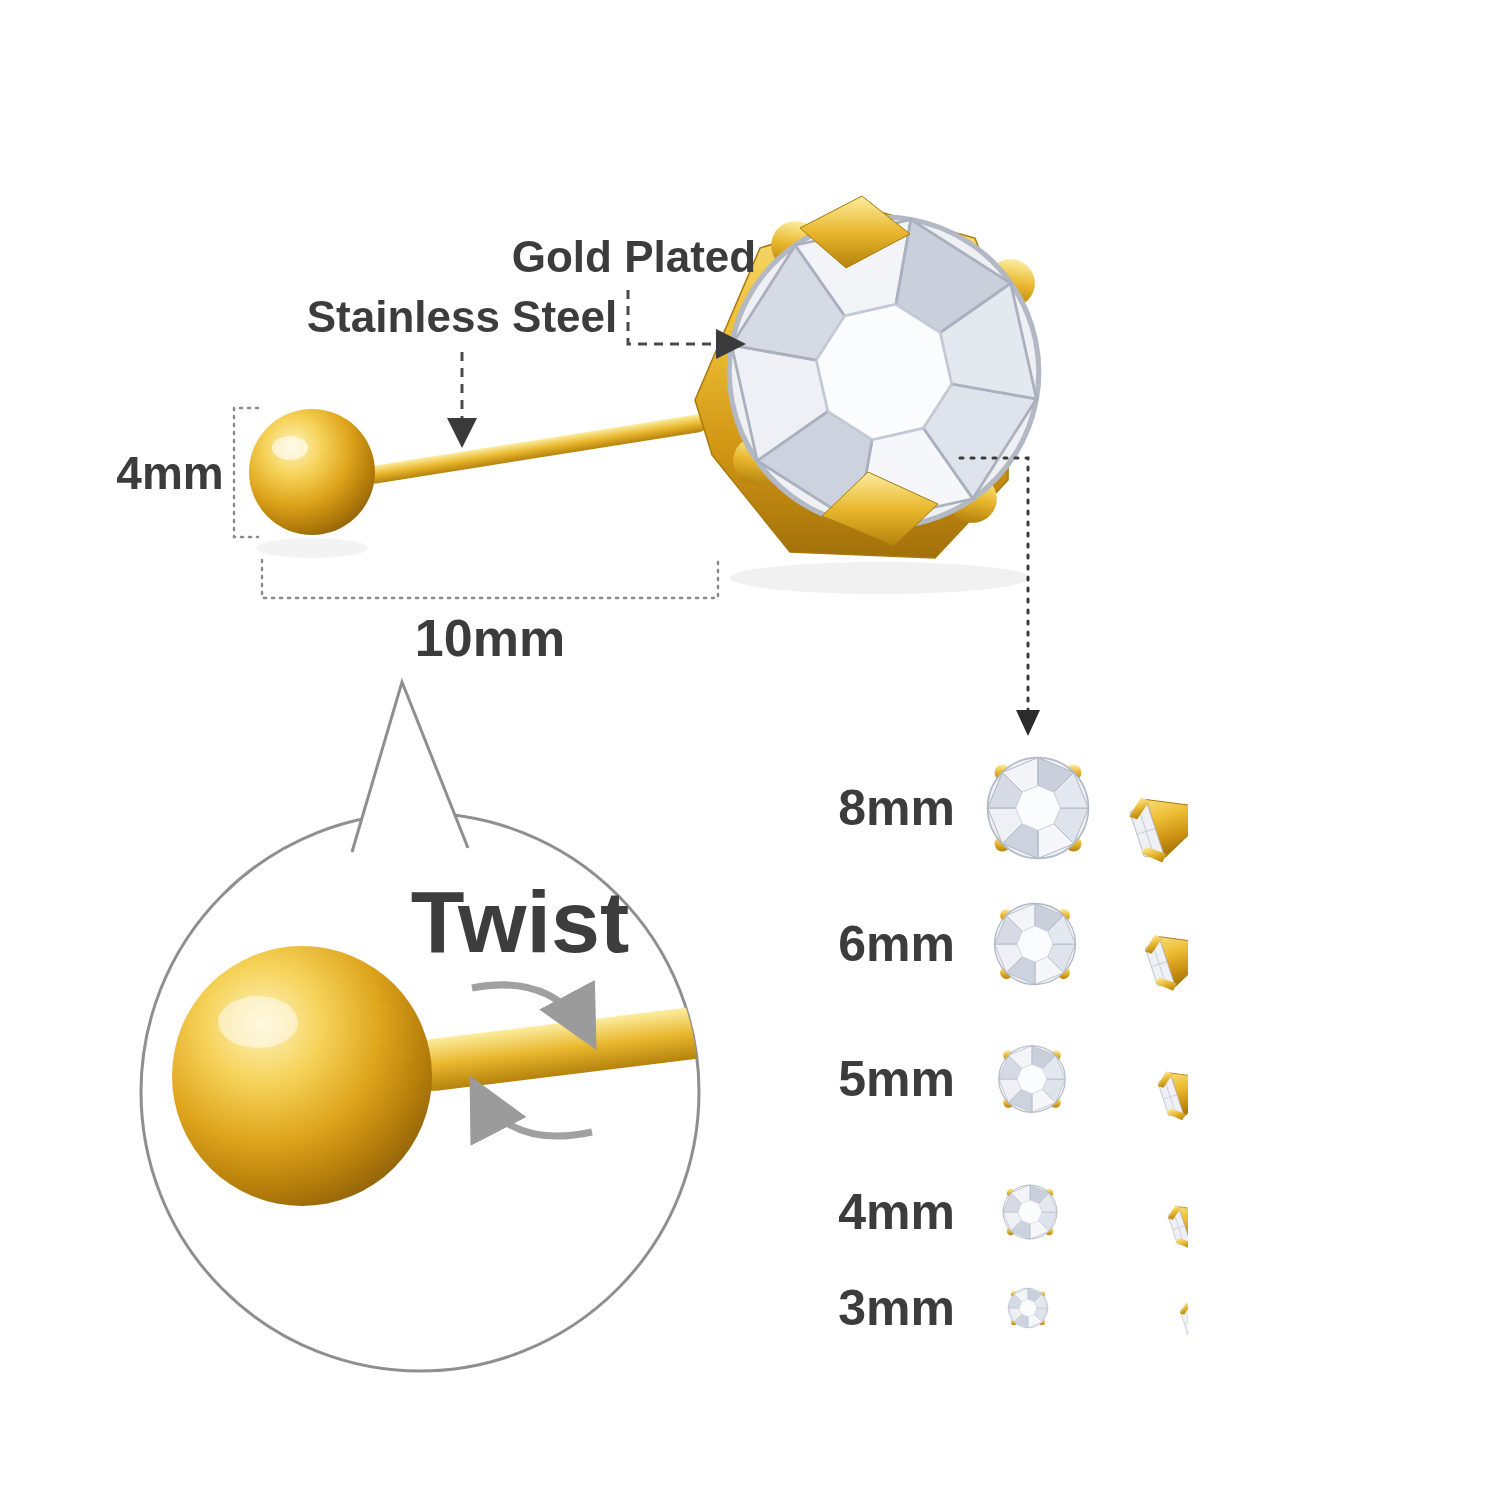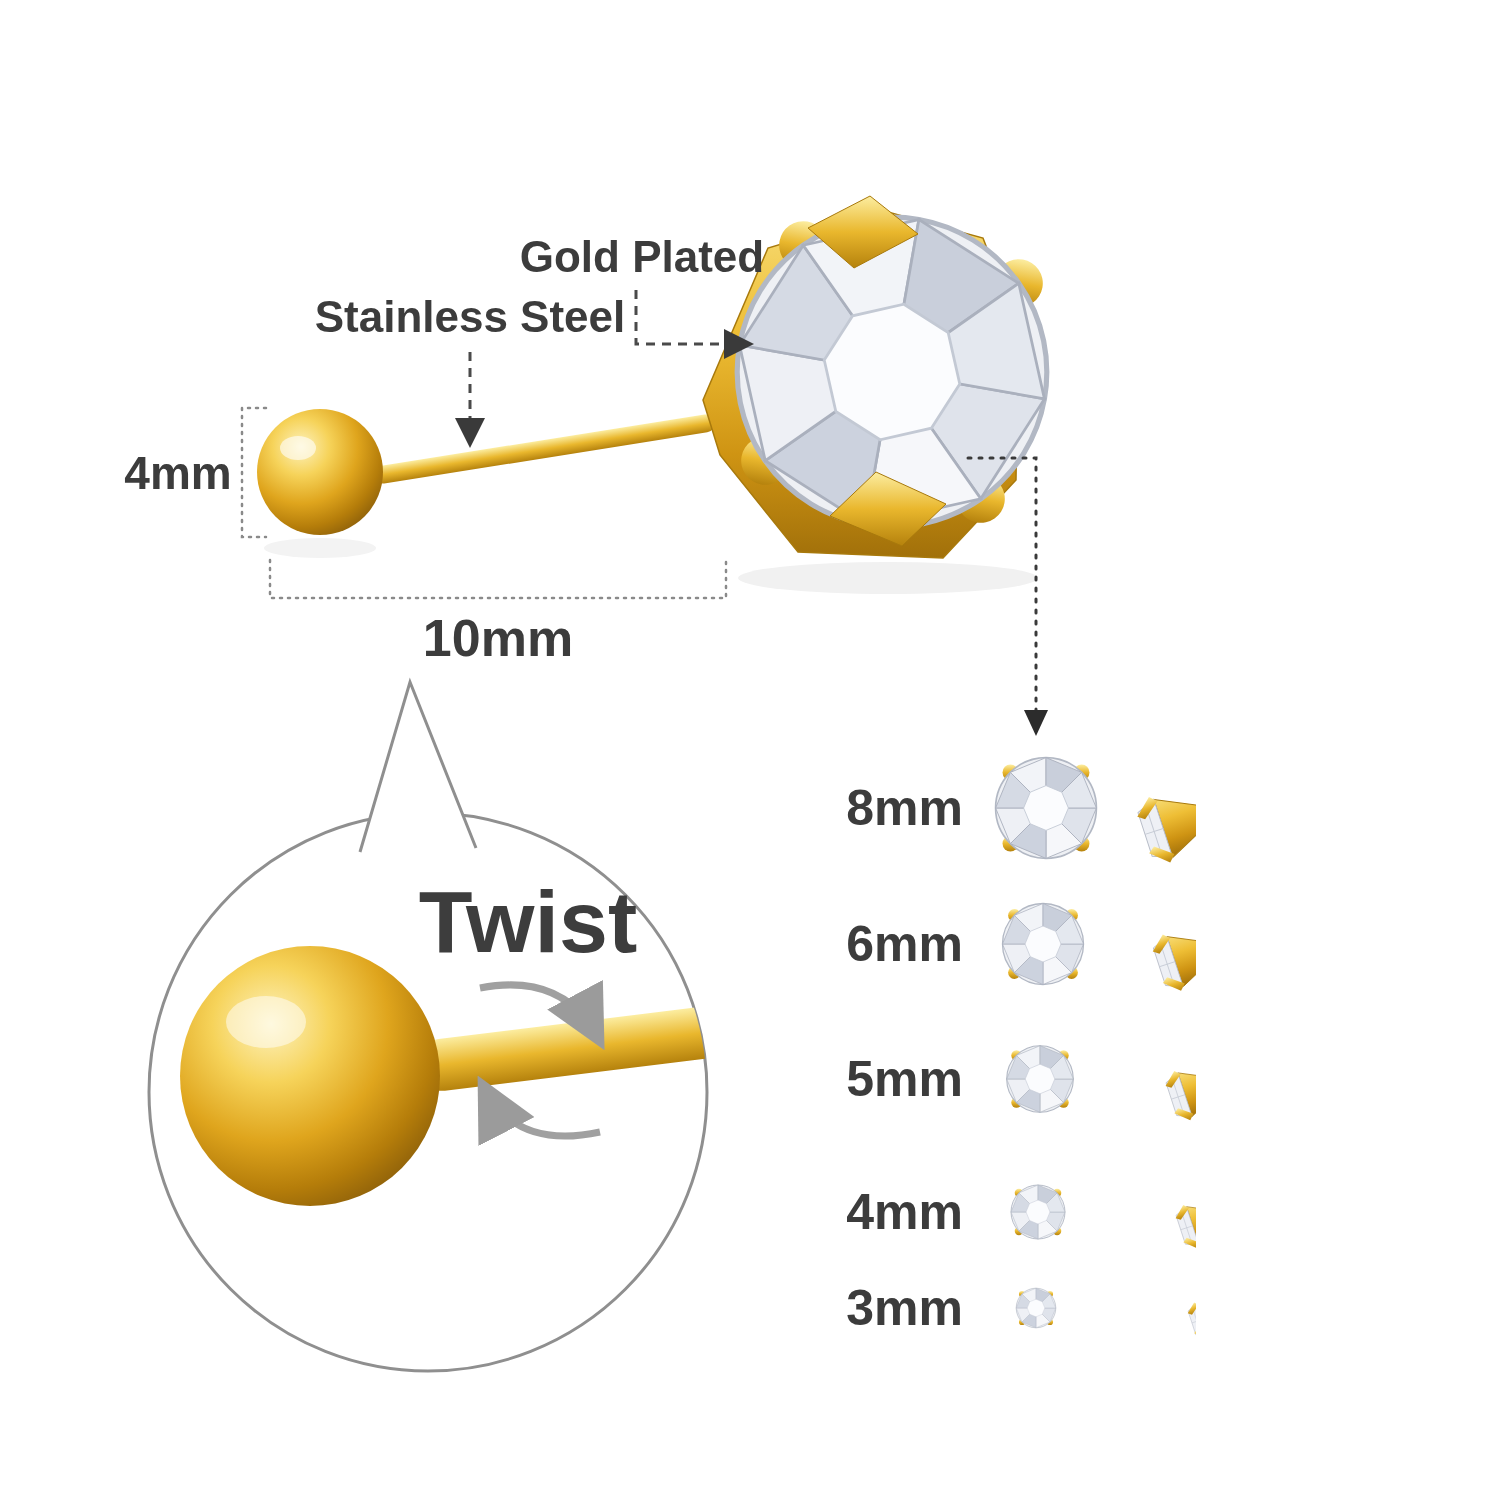--- a/index.html
+++ b/index.html
@@ -2,21 +2,20 @@
 <html><head>
 <meta charset="utf-8">
 <style>
   html,body{margin:0;padding:0;background:#ffffff;}
   .canvas{
     position:relative;
     width:1188px;height:1500px;
     background:#ffffff;
     overflow:hidden;
     font-family:"Liberation Sans",sans-serif;
-    margin-left:8px;
   }
   svg{font-family:"Liberation Sans",sans-serif;}
   text{fill:#3c3c3c;font-weight:bold;}
   .label-lg{font-size:44px;}
   .label-dim{font-size:46px;}
   .label-dim-xl{font-size:52px;}
   .label-size{font-size:50px;}
   .label-twist{font-size:88px;fill:#3d3d3d;}
 </style>
 </head>

